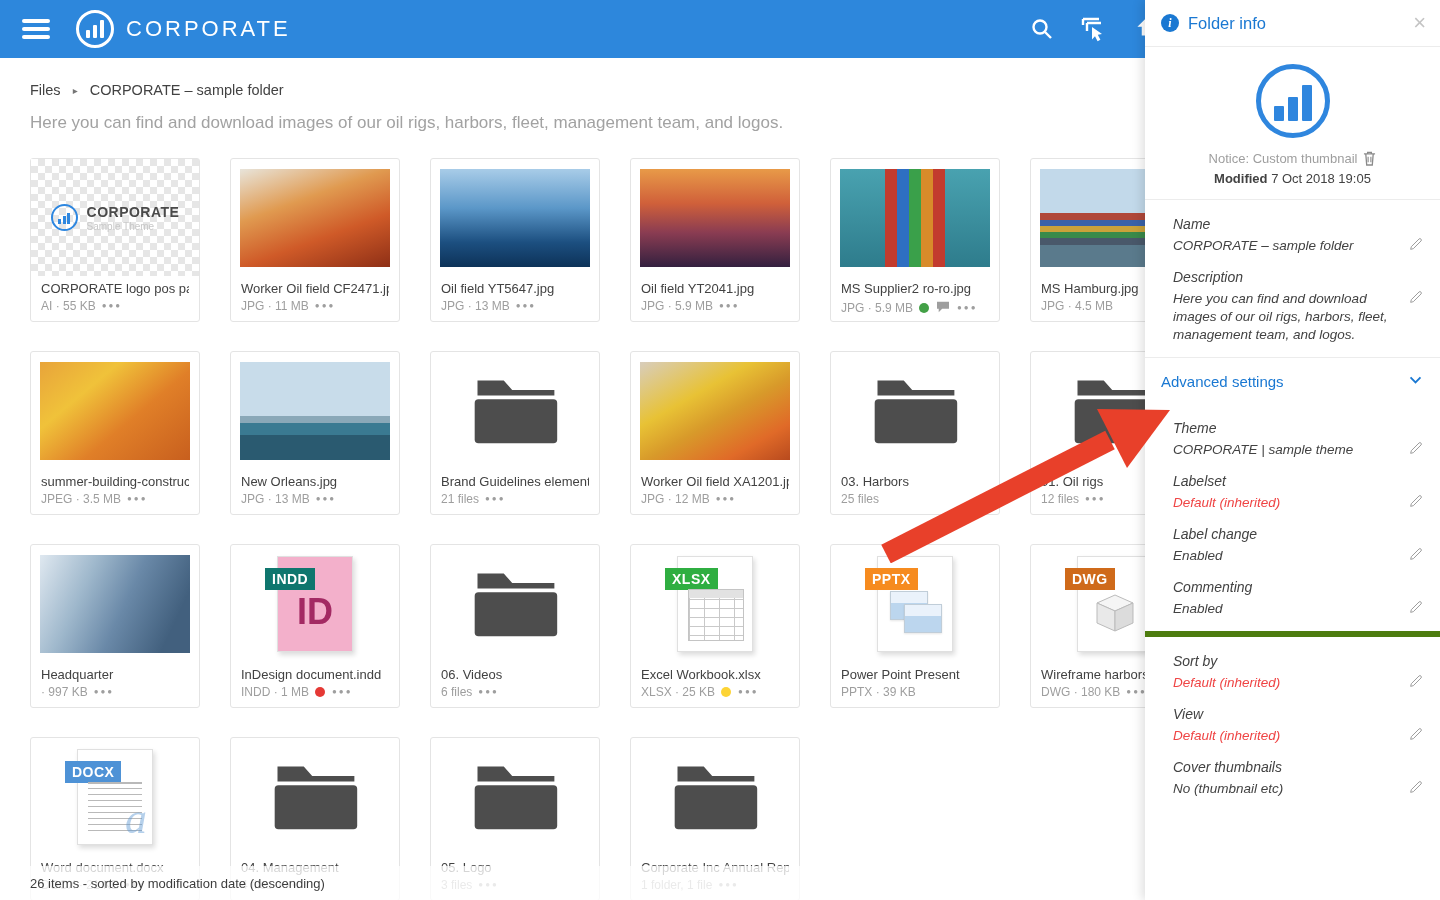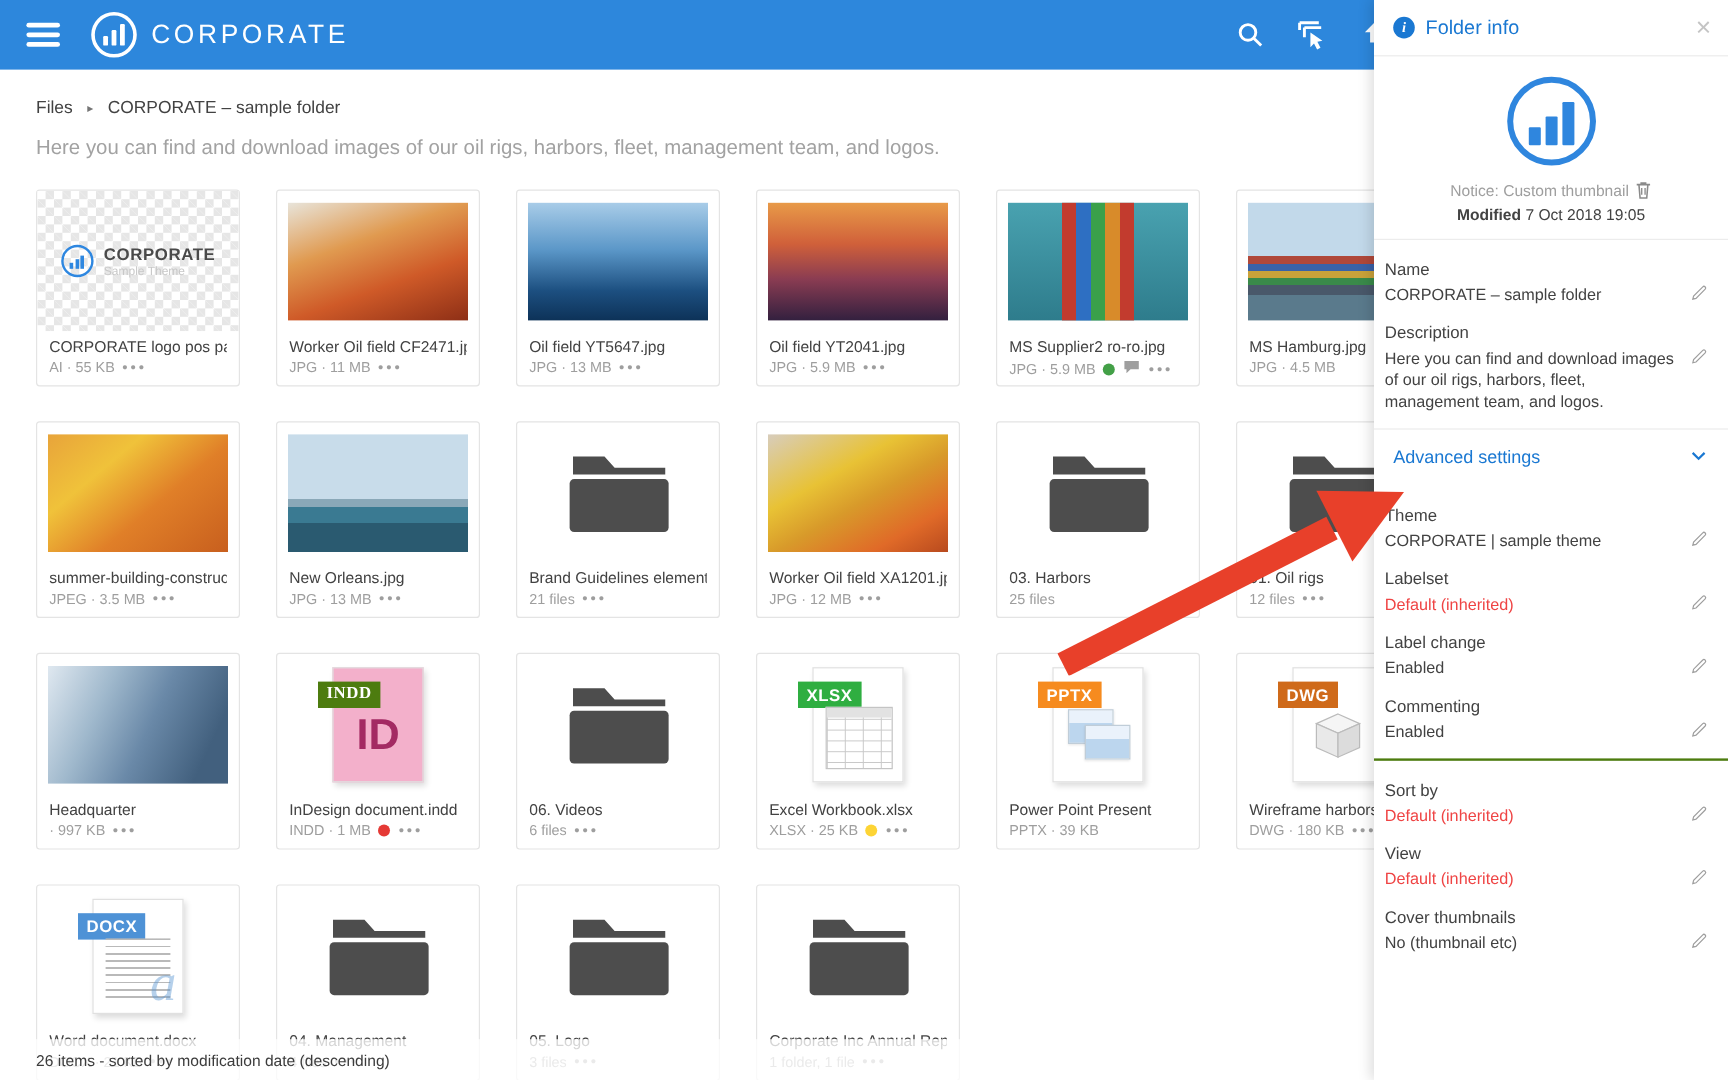--- a/index.html
+++ b/index.html
@@ -59,21 +59,21 @@
   .gloves{background:linear-gradient(140deg,#e8a43a 0%,#f0c23a 30%,#e07f28 60%,#c85f1e 100%);}
   .neworleans{background:linear-gradient(180deg,#c8dcea 0 55%,#8aa8b8 55% 62%,#3a7a92 62% 75%,#2a5a70 75% 100%);}
   .worker-pipes{background:linear-gradient(150deg,#d8cdbc 0%,#e8c235 35%,#d89a2a 55%,#e06a28 80%,#b84a1e 100%);}
   .manager{background:linear-gradient(180deg,#cfdde8 0 30%,#e8d9c0 30% 55%,#6a5a4a 55% 100%);}
   .building{background:linear-gradient(115deg,#dfe8f0 0%,#9fb8cc 30%,#6a89a8 55%,#42607e 85%);}
 
   
   .doc-page{width:74px;height:94px;background:#fff;border:1px solid #e0e0e0;box-shadow:2px 3px 5px rgba(0,0,0,.14);position:relative;}
   .doc-page.indd{background:#f3b0cb;}
   .doc-badge{position:absolute;top:11px;left:-13px;color:#fff;font-weight:bold;font-size:14px;line-height:1;padding:4px 7px;letter-spacing:.5px;}
-  .b-indd{background:#4d7c0f;font-family:Liberation Serif, serif;}.b-xlsx{background:#2fae41;}.b-pptx{background:#f68b1f;}.b-dwg{background:#cf6a1a;}.b-docx{background:#4e92d6;}
+  .b-indd{background:#0f766e;}.b-xlsx{background:#2fae41;}.b-pptx{background:#f68b1f;}.b-dwg{background:#cf6a1a;}.b-docx{background:#4e92d6;}
   .c-indd{position:absolute;top:34px;width:100%;text-align:center;font-size:36px;font-weight:bold;color:#a32a63;}
   .xls-sheet{position:absolute;left:10px;right:8px;top:32px;bottom:10px;border:1px solid #c4c4c4;
     background:linear-gradient(#c9c9c9 1px,rgba(0,0,0,0) 1px) 0 0/100% 9px,
                linear-gradient(90deg,#c9c9c9 1px,rgba(0,0,0,0) 1px) 0 0/15px 100%,#fff;}
   .xls-sheet::before{content:'';position:absolute;left:0;right:0;top:0;height:8px;background:#e2e2e2;}
   .ppt-s1,.ppt-s2{position:absolute;width:36px;height:27px;border:1px solid #c0cdd8;background:linear-gradient(#eaf2fb 0 40%,#bcd6ee 40% 100%);box-shadow:0 1px 2px rgba(0,0,0,.1);}
   .ppt-s1{left:12px;top:34px;}.ppt-s2{left:26px;top:47px;}
   .doc-lines{position:absolute;left:10px;right:10px;top:32px;bottom:10px;background:repeating-linear-gradient(#b9b9b9 0 1.5px,rgba(0,0,0,0) 1.5px 6px);}
   .doc-a{position:absolute;right:5px;bottom:0px;font-size:44px;font-style:italic;color:rgba(90,150,210,.45);font-family:"Liberation Serif",serif;}
 
@@ -86,28 +86,28 @@
   .p-header{height:46px;display:flex;align-items:center;justify-content:space-between;padding:0 14px 0 16px;border-bottom:1px solid #ececec;}
   .p-title-wrap{display:flex;align-items:center;gap:9px;color:#1a78d2;font-size:16.5px;font-weight:500;}
   .info-icon{width:18px;height:18px;border-radius:50%;background:#1a78d2;color:#fff;font-size:12px;font-weight:bold;font-style:italic;display:flex;align-items:center;justify-content:center;font-family:"Liberation Serif",serif;}
   .p-close{color:#c4c4c4;font-size:22px;line-height:1;cursor:pointer;}
   .p-thumb{text-align:center;padding:17px 0 13px 0;border-bottom:1px solid #ececec;}
   .big-logo{width:74px;height:74px;border:5px solid #2f86de;border-radius:50%;box-sizing:border-box;margin:0 auto;display:flex;align-items:flex-end;justify-content:center;gap:4px;padding-bottom:12px;}
   .big-logo i{display:block;width:10px;background:#2f86de;border-radius:1px;}
   .big-logo i:nth-child(1){height:15px;}.big-logo i:nth-child(2){height:24px;}.big-logo i:nth-child(3){height:36px;}
   .p-notice{margin-top:13px;font-size:13px;color:#9e9e9e;display:flex;align-items:center;justify-content:center;gap:6px;}
   .p-modified{margin-top:5px;font-size:13px;color:#424242;}
-  .p-fields{padding:15px 16px 0 9px;}
+  .p-fields{padding:15px 16px 0 28px;font-style:italic;}
   .field{position:relative;margin-bottom:13px;padding-right:26px;}
   .f-label{font-size:14px;color:#424242;font-weight:500;line-height:19px;}
   .f-value{font-size:13.5px;color:#424242;line-height:18px;margin-top:3px;}
   .f-value.muted{color:#ef4444;}
   .pencil{position:absolute;right:0;top:21px;cursor:pointer;}
   .adv-row{display:flex;align-items:center;justify-content:space-between;padding:13px 16px;border-top:1px solid #ececec;color:#1a78d2;font-size:15px;font-weight:500;cursor:pointer;}
-  .p-fields-divided{border-top:2px solid #4d7c0f;margin-top:6px;}
+  .p-fields-divided{border-top:6px solid #4d7c0f;margin-top:6px;}
   .trash{cursor:pointer;display:inline-flex;}
 
   
   .arrow-overlay{position:absolute;left:878px;top:388px;width:310px;height:175px;z-index:60;pointer-events:none;}
 </style>
 </head>
 <body>
 
 <div id="stage">
 

